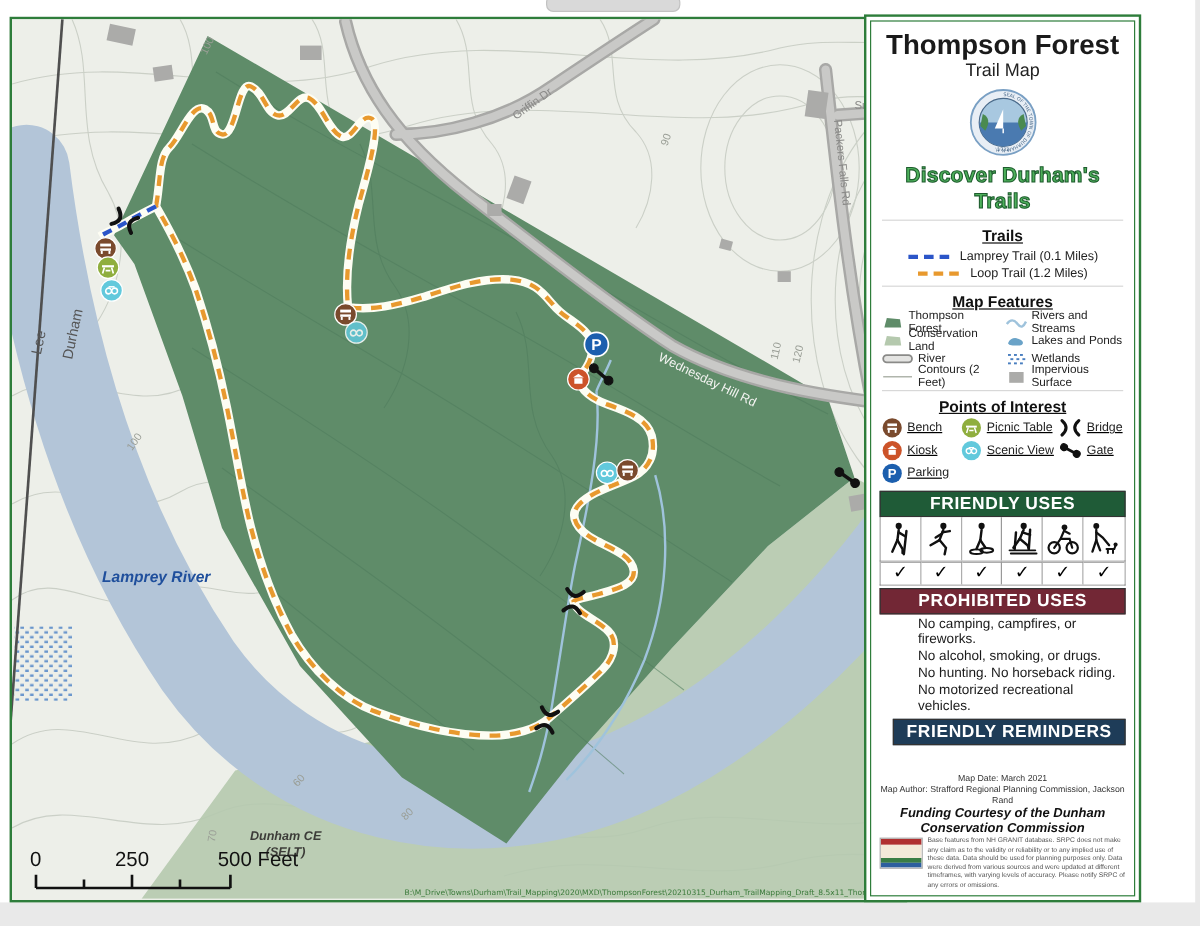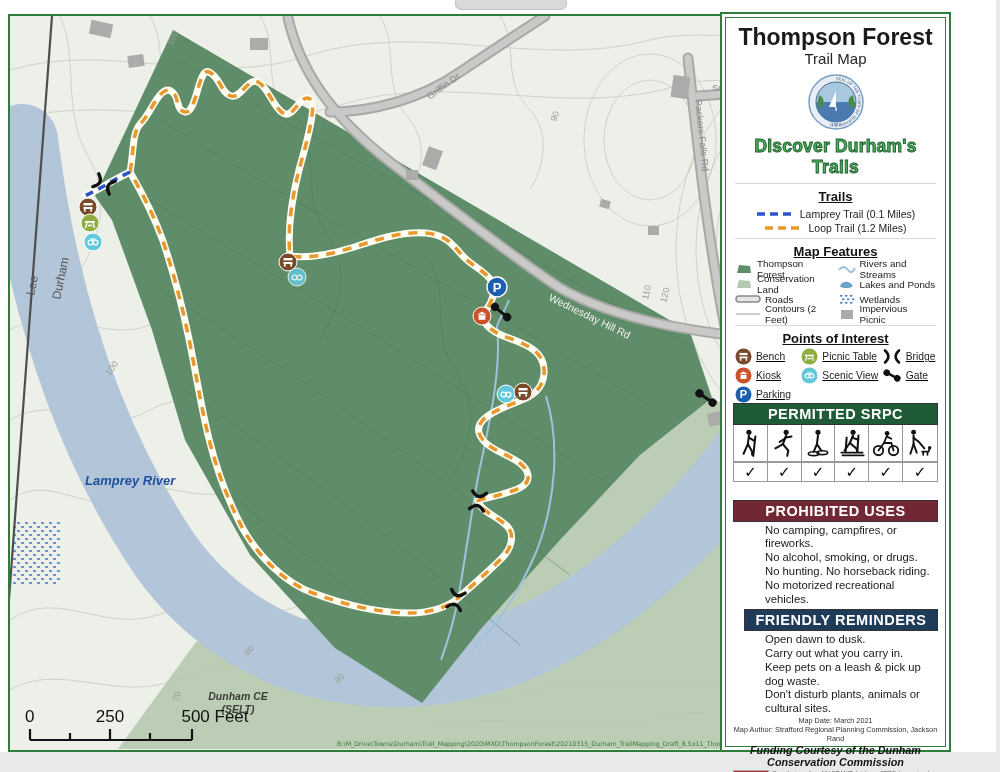--- a/index.html
+++ b/index.html
@@ -347,21 +347,21 @@
     <div class="feat-item">
       <svg class="sw" width="18" height="12">
             <path d="M2,8 C4,3 9,3 12,5 C16,7 15,10 10,10 C6,10 3,10 2,8 Z" fill="#6aa3c8"></path>
           </svg>
       <span>Lakes and Ponds</span>
     </div>
     <div class="feat-item">
       <svg class="sw" width="26" height="12">
             <rect x="1" y="3" width="24" height="6" rx="3" fill="#e4e4e2" stroke="#8a8a88" stroke-width="1.5"></rect>
           </svg>
-      <span>Roads</span>
+      <span>River</span>
     </div>
     <div class="feat-item">
       <svg class="sw" width="18" height="12">
         <g fill="#4a7fc0">
               <rect x="2" y="2" width="2.4" height="1.6"></rect>
               <rect x="7" y="2" width="2.4" height="1.6"></rect>
               <rect x="12" y="2" width="2.4" height="1.6"></rect>
               <rect x="4" y="5.5" width="2.4" height="1.6"></rect>
               <rect x="9" y="5.5" width="2.4" height="1.6"></rect>
               <rect x="14" y="5.5" width="2.4" height="1.6"></rect>
@@ -375,21 +375,21 @@
     <div class="feat-item">
       <svg class="sw" width="26" height="12">
             <line x1="1" y1="6" x2="25" y2="6" stroke="#b0b5ac" stroke-width="1.2"></line>
           </svg>
       <span>Contours (2 Feet)</span>
     </div>
     <div class="feat-item">
       <svg class="sw" width="18" height="12">
             <rect x="3" y="2" width="12" height="9" fill="#ababa9"></rect>
           </svg>
-      <span>Impervious Picnic</span>
+      <span>Impervious Surface</span>
     </div>
   </div>
   <hr class="sep">
 
   <div class="sec-head">Points of Interest</div>
   <div class="poi-grid">
     <div class="poi-col">
       <div class="poi-item">
         <svg width="17" height="17">
               <g transform="translate(8.5,8.5)">
@@ -463,21 +463,21 @@
                 <circle cx="6" cy="0" r="2.8"></circle>
               </g>
             </svg>
         <span>Gate</span>
       </div>
     </div>
   </div>
 
   <div style="height:6px"></div>
 
-  <div class="bar green">PERMITTED SRPC</div>
+  <div class="bar green">FRIENDLY USES</div>
   <div class="uses-grid">
     <div class="use-cell">
       <svg width="26" height="30" viewBox="0 0 24 28">
             <g stroke="#111" stroke-width="1.9" stroke-linecap="round" fill="none">
               <circle cx="11" cy="4" r="2.4" fill="#111" stroke="none"></circle>
               <path d="M11,7 L10,15"></path>
               <path d="M10,15 L6,24"></path>
               <path d="M10,15 L14,22 L14,25"></path>
               <path d="M11,9 L16,12"></path>
               <path d="M17,8 L15,26"></path>
@@ -549,35 +549,29 @@
   </div>
   <div class="uses-grid" style="border-top:none;">
     <div class="check-cell">✓</div>
     <div class="check-cell">✓</div>
     <div class="check-cell">✓</div>
     <div class="check-cell">✓</div>
     <div class="check-cell">✓</div>
     <div class="check-cell">✓</div>
   </div>
 
-  <div class="bar maroon" style="margin-top:18px;">PROHIBITED USES</div>
+  <div class="bar maroon" style="margin-top:2px;">PROHIBITED USES</div>
   <div class="rules">
     <div>No camping, campfires, or fireworks.</div>
     <div>No alcohol, smoking, or drugs.</div>
     <div>No hunting. No horseback riding.</div>
     <div>No motorized recreational vehicles.</div>
   </div>
 
   <div class="bar navy" style="margin-top:3px;">FRIENDLY REMINDERS</div>
-  <div class="rules">
-    <div>Open dawn to dusk.</div>
-    <div>Carry out what you carry in.</div>
-    <div>Keep pets on a leash &amp; pick up dog waste.</div>
-    <div>Don't disturb plants, animals or cultural sites.</div>
-  </div>
 
   <div class="credits">
     <div class="cred-small">Map Date: March 2021</div>
     <div class="cred-small">Map Author: Strafford Regional Planning Commission, Jackson Rand</div>
     <div class="funding">Funding Courtesy of the Dunham Conservation Commission</div>
     <div class="cred-bottom">
       <div class="srpc-logo">
             <div class="l1"></div>
             <div class="l2"></div>
             <div class="l3"></div>

